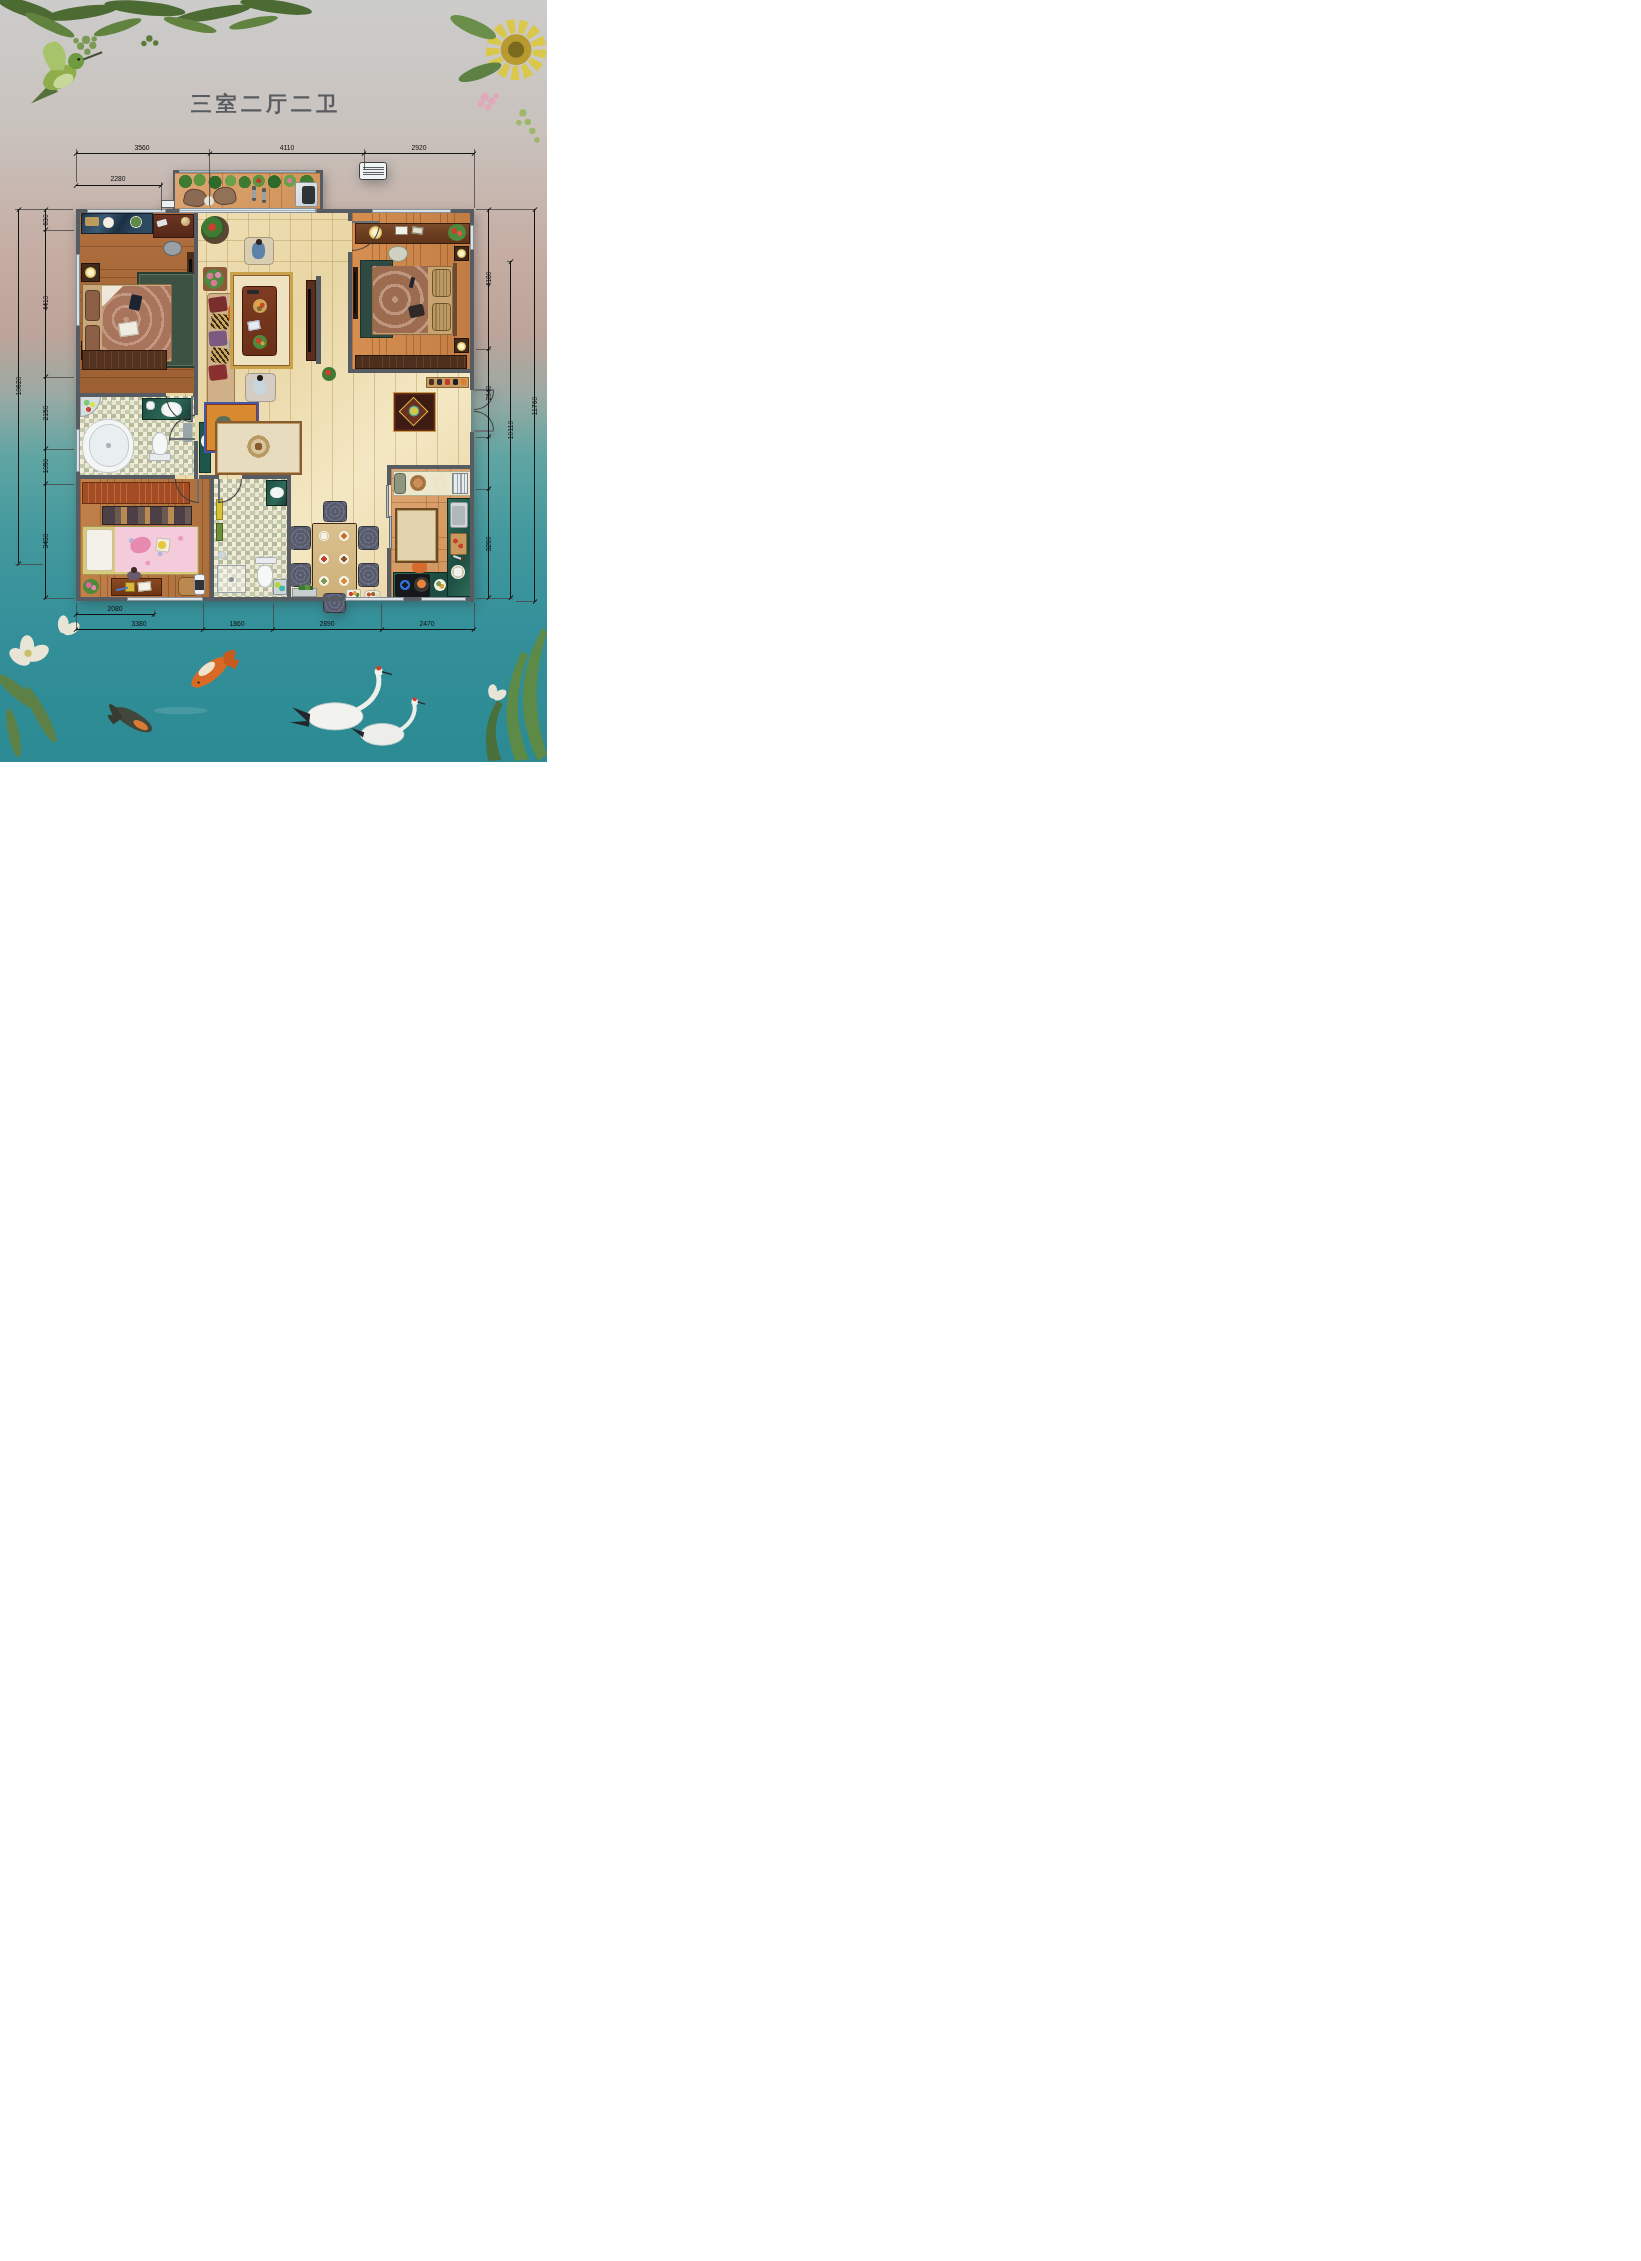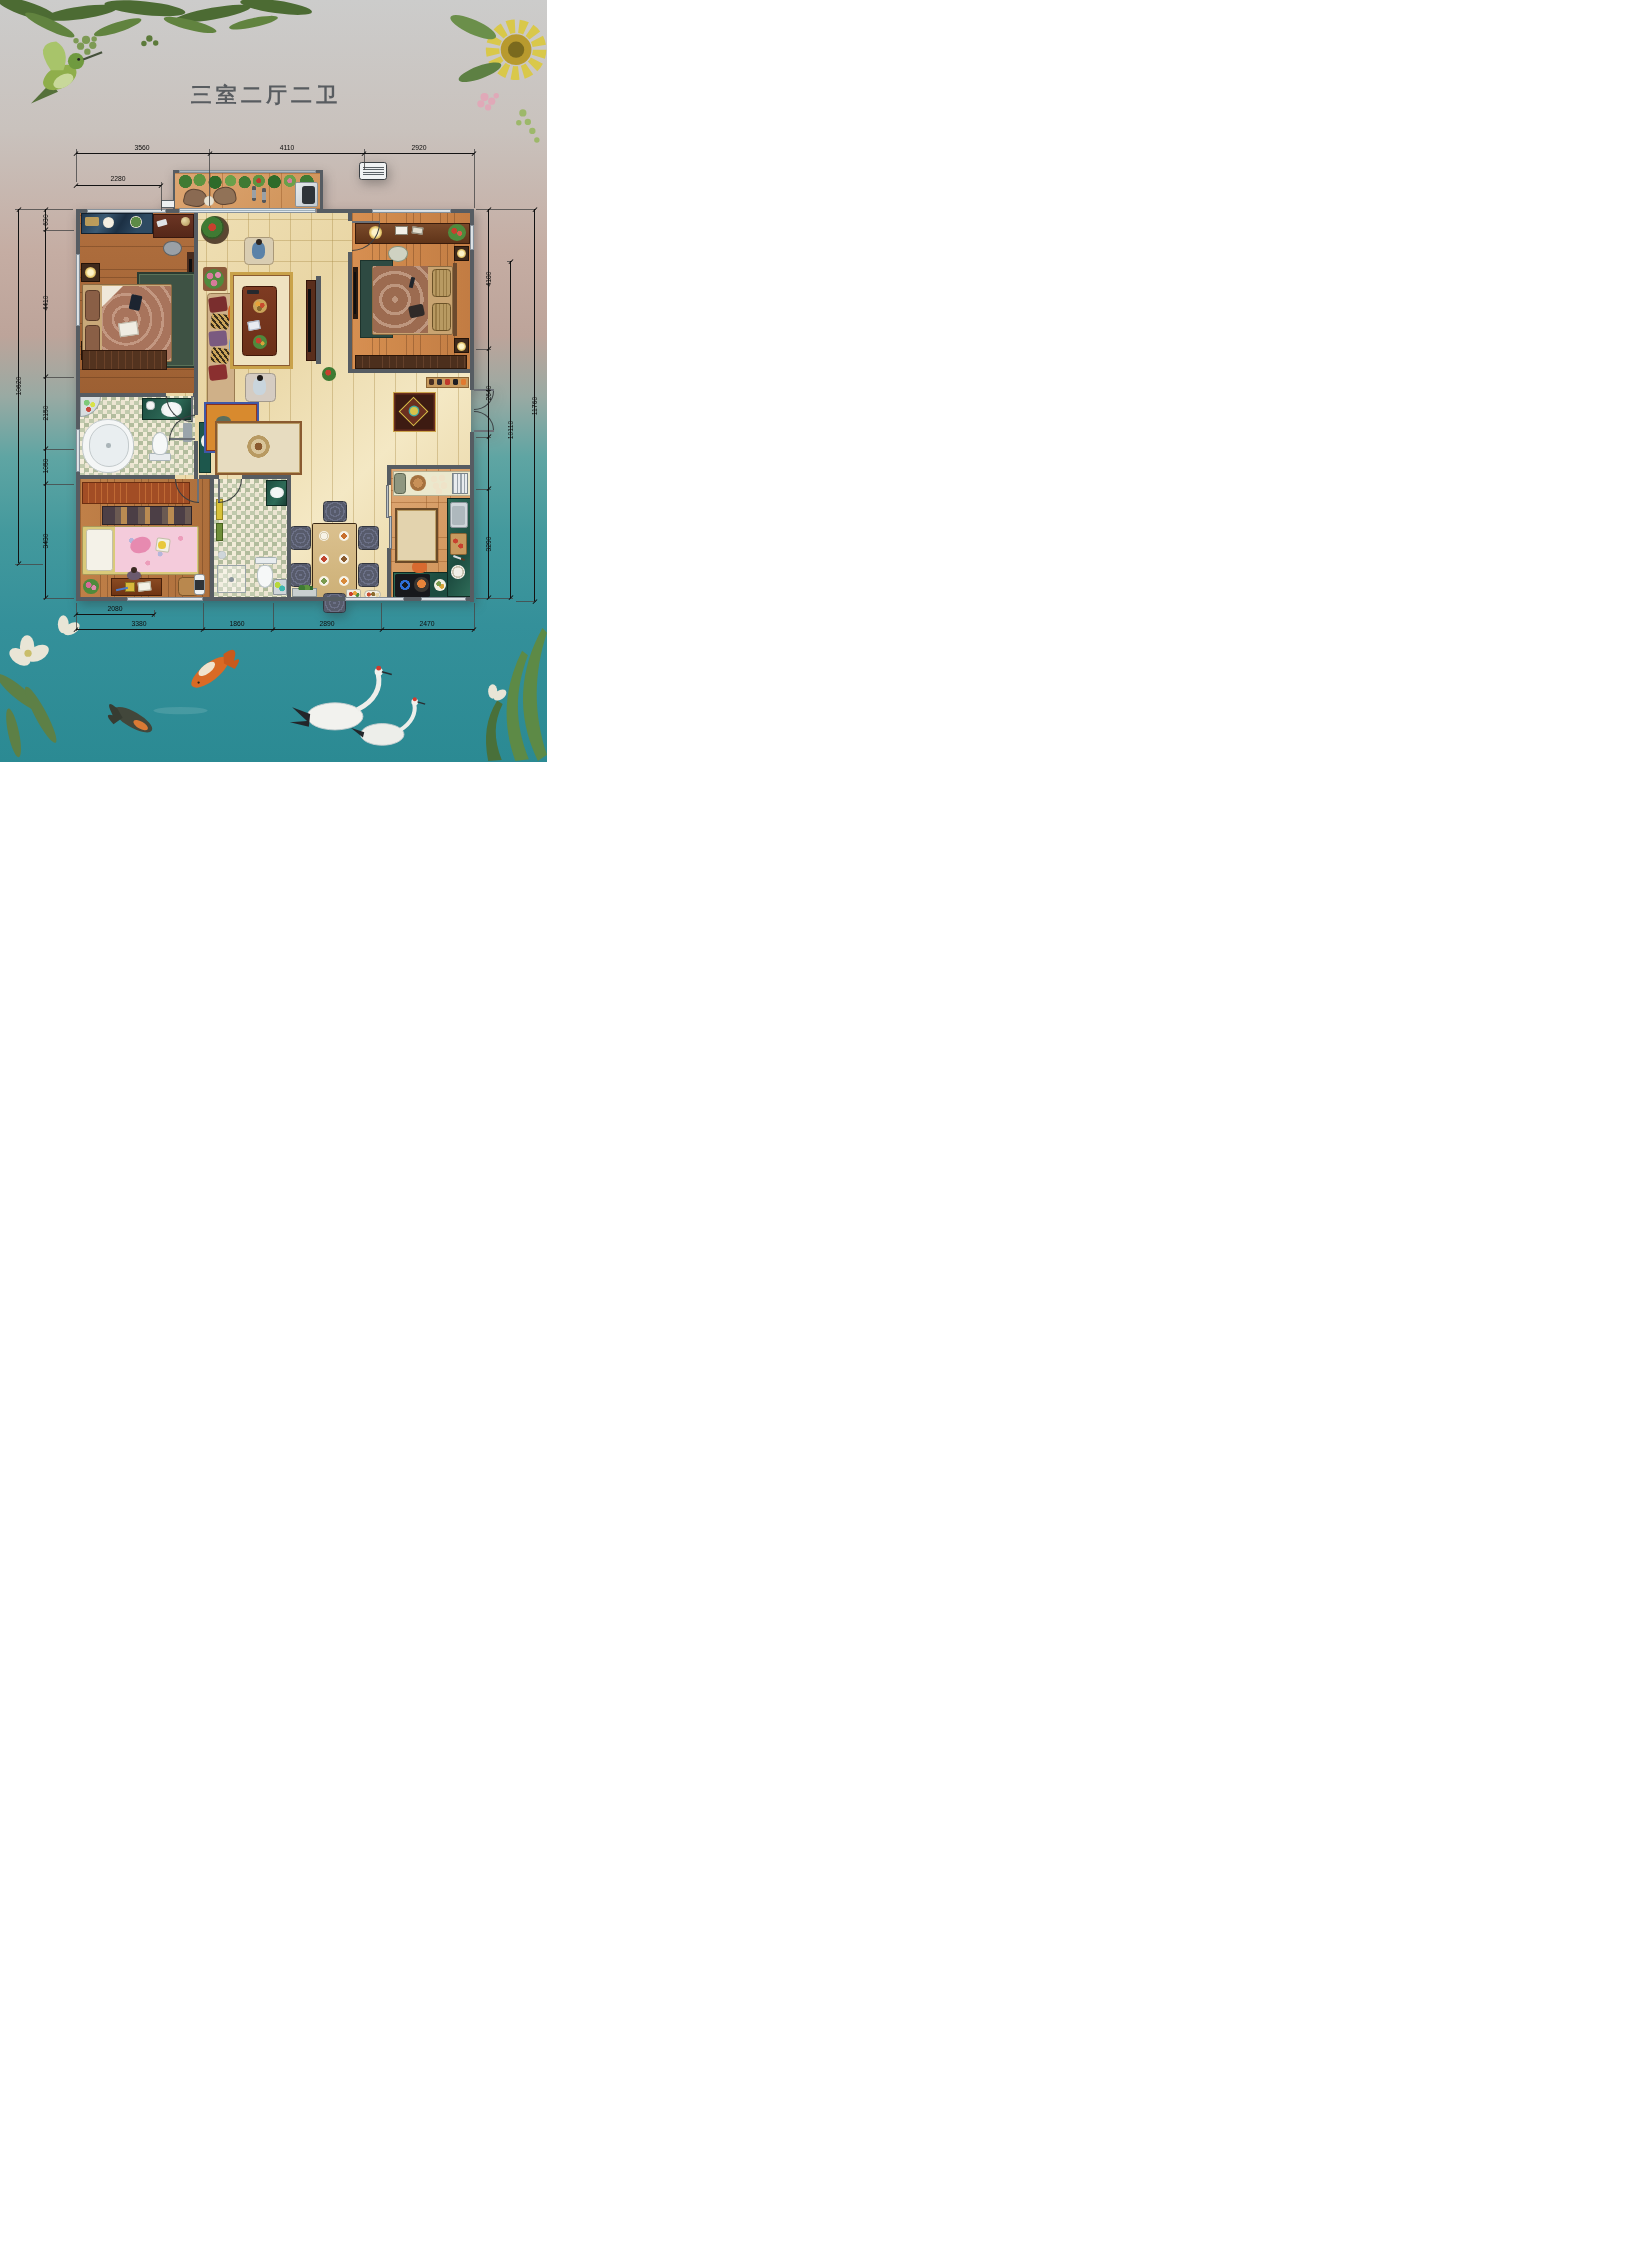--- a/index.html
+++ b/index.html
@@ -142,21 +142,21 @@
         <path d="M170,354 C120,250 130,150 180,60 L190,70 C160,160 160,250 190,340 Z"></path>
         <path d="M120,354 C90,270 95,190 135,110 L148,120 C118,200 118,270 150,350 Z"></path>
       </g>
     <path d="M60,354 C50,300 55,260 80,220 L92,228 C72,268 72,305 90,352 Z" fill="#49703a"></path>
     <g fill="#e9e5d6">
         <ellipse cx="70" cy="200" rx="10" ry="16"></ellipse>
         <ellipse cx="86" cy="208" rx="10" ry="16" transform="rotate(55 86 208)"></ellipse>
       </g>
   </svg>
 
-  <div class="title" style="left:266px;top:81px;transform:translateX(-50%);z-index:3">三室二厅二卫</div>
+  <div class="title" style="left:266px;top:90px;transform:translateX(-50%);z-index:3">三室二厅二卫</div>
 
   <div class="f" style="left:76px;top:209px;width:398px;height:392px;z-index:5;filter:drop-shadow(2.3px 4.1px 5.4px rgba(40,40,40,.35))">
 
     <div class="wall" style="left:97px;top:-39px;width:2.7px;height:39px"></div>
     <div class="wall" style="left:244px;top:-39px;width:2.7px;height:39px"></div>
     <div class="wall" style="left:99px;top:-39px;width:145px;height:2.7px"></div>
     <div class="f fl-terra" style="left:99px;top:-36px;width:145px;height:36px"></div>
     <div class="winh" style="left:103px;top:-39px;width:137px;height:3.2px"></div>
     <div class="f" style="left:101px;top:-35px;width:141px;height:14.5px;background:radial-gradient(circle at 6% 50%,#3f7a33 0 6.3px,transparent 6.8px),radial-gradient(circle at 16% 40%,#5d9440 0 5.9px,transparent 6.3px),radial-gradient(circle at 27% 55%,#2e6b2a 0 6.3px,transparent 6.8px),radial-gradient(circle at 38% 45%,#6aa04a 0 5.4px,transparent 5.9px),radial-gradient(circle at 48% 55%,#3f7a33 0 5.9px,transparent 6.3px),radial-gradient(circle at 58% 45%,#c03a2e 0 2.3px,#5d9440 2.7px 5.9px,transparent 6.3px),radial-gradient(circle at 69% 52%,#2e6b2a 0 6.3px,transparent 6.8px),radial-gradient(circle at 80% 45%,#d77a9a 0 2.3px,#6aa04a 2.7px 5.9px,transparent 6.3px),radial-gradient(circle at 92% 52%,#3f7a33 0 6.8px,transparent 7.2px)"></div>
     <div class="f" style="left:108px;top:-20px;width:22.6px;height:18px;background:#8a6a52;border:0.9px solid #5d4534;border-radius:62% 58% 70% 30%;transform:rotate(14deg)"></div>

